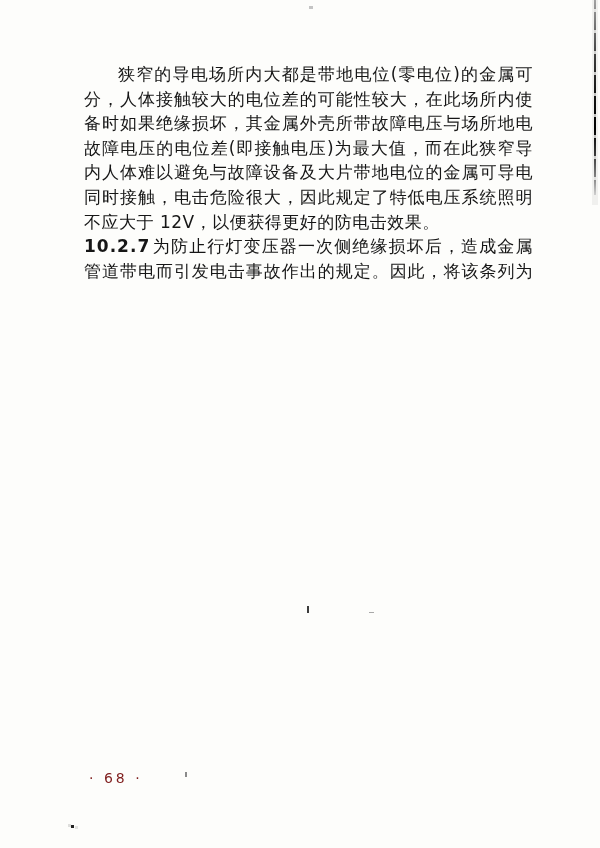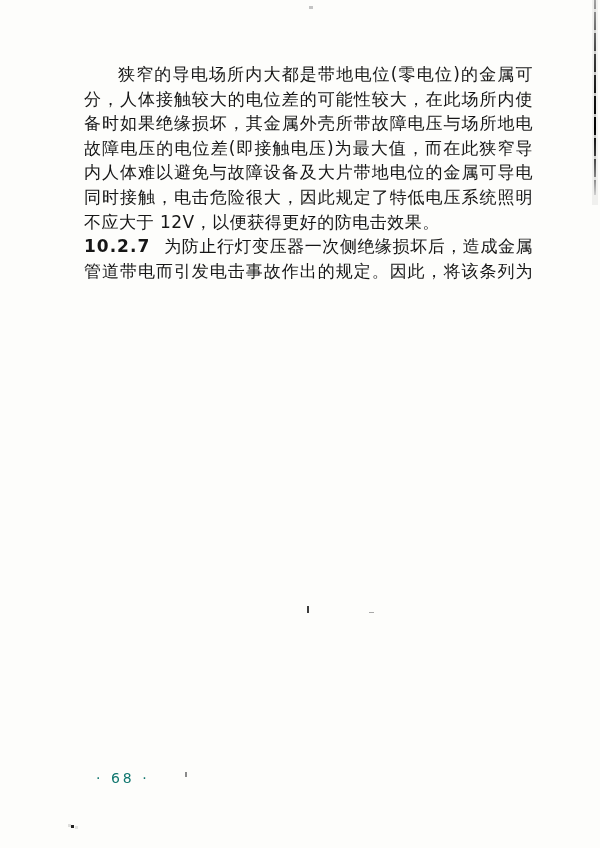--- a/index.html
+++ b/index.html
@@ -25,30 +25,30 @@
     text-align: justify;
     text-align-last: justify;
     white-space: normal;
     overflow: hidden;
     height: 24.6px;
   }
   .line.indent { text-indent: 34px; }
   .line.lastline { text-align: left; text-align-last: left; }
   .secnum {
     font-weight: bold;
-    margin-right: 14px;
+    margin-right: 2px;
     letter-spacing: 1px;
   }
   .page-number {
     position: absolute;
-    left: 96px;
+    left: 89px;
     top: 770px;
     font-size: 14px;
     letter-spacing: 3px;
-    color: #0f766e;
+    color: #7f1d1d;
   }
   
   .scan-strip-shadow {
     position: absolute;
     right: 2px; top: 0;
     width: 6px; height: 205px;
     background: rgba(0,0,0,0.05);
   }
   .scan-strip {
     position: absolute;

